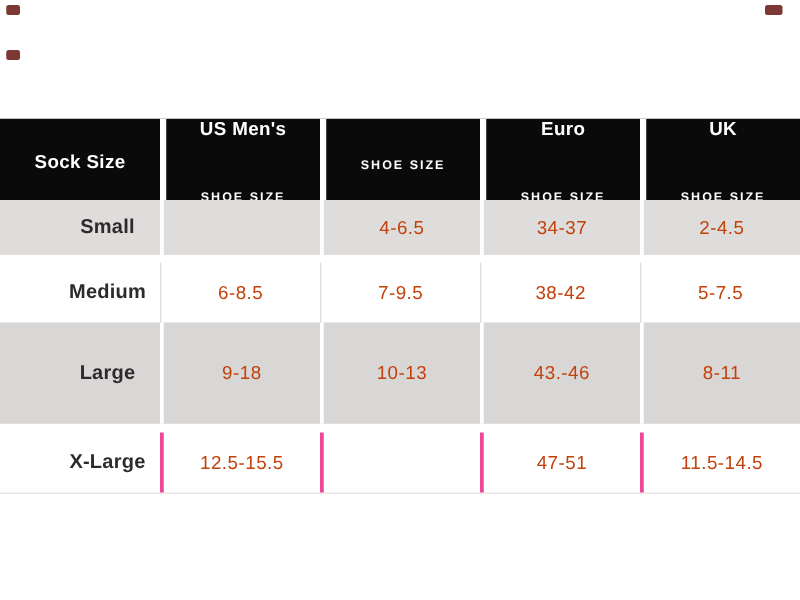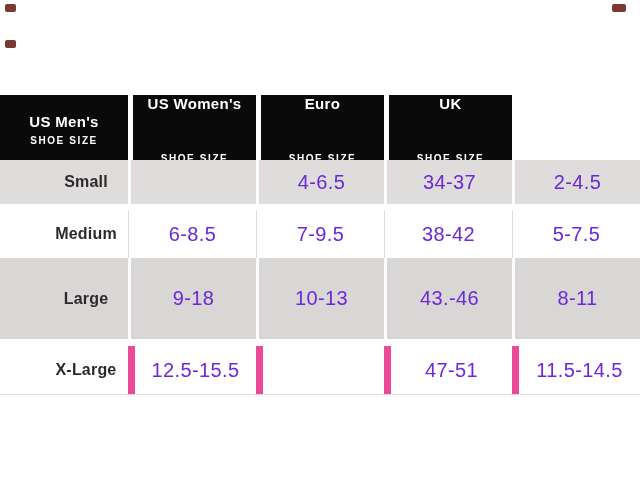--- a/index.html
+++ b/index.html
@@ -41,60 +41,63 @@
   .th + .th { border-left: 5px solid #ffffff; gap: 36px; }
   .th-title { font-size: 15px; font-weight: bold; letter-spacing: 0.3px; }
   .th-sub   { font-size: 10px; font-weight: bold; letter-spacing: 1.6px; margin-top: 5px; }
   .th-sub:empty { display: none; }
 
   
   .td {
     display: flex;
     align-items: center;
     justify-content: center;
-    font-size: 20px;
-    color: #6d28d9;
+    font-size: 15px;
+    color: #c2410c;
     letter-spacing: 0.4px;
     box-sizing: border-box;
     background: #ffffff;
   }
   .td-label { font-weight: bold; font-size: 16px; color: #2d2a2b; letter-spacing: 0.2px; padding-left: 44px; }
 
   .row-small  { height: 44px; margin-bottom: 6px; }
   .row-small .td { background: #dedddb; }
   .row-small .td + .td { border-left: 3px solid #ffffff; }
 
   .row-medium { height: 48px; }
   .row-medium .td + .td { border-left: 1px solid #dcdcda; }
 
   .row-large  { height: 81px; margin-bottom: 7px; }
   .row-large .td { background: #d8d7d5; }
   .row-large .td + .td { border-left: 3px solid #ffffff; }
 
   .row-xlarge { height: 48px; border-bottom: 1px solid #dcdcda; }
-  .row-xlarge .td + .td { border-left: 7px solid #ec4899; }
+  .row-xlarge .td + .td { border-left: 3px solid #ec4899; }
 </style>
 </head>
 <body>
 
 <div class="page">
 
   <div class="speck speck-a"></div>
   <div class="speck speck-b"></div>
   <div class="speck speck-c"></div>
 
   <div class="size-chart">
 
     <div class="tr thead">
       <div class="th">
+        <span class="th-title">Sock Size</span>
+
+      </div>
+      <div class="th">
         <span class="th-title">US Men's</span>
         <span class="th-sub">SHOE SIZE</span>
       </div>
       <div class="th">
-        <span class="th-title">US Women's</span>
         <span class="th-sub">SHOE SIZE</span>
       </div>
       <div class="th">
         <span class="th-title">Euro</span>
         <span class="th-sub">SHOE SIZE</span>
       </div>
       <div class="th">
         <span class="th-title">UK</span>
         <span class="th-sub">SHOE SIZE</span>
       </div>

